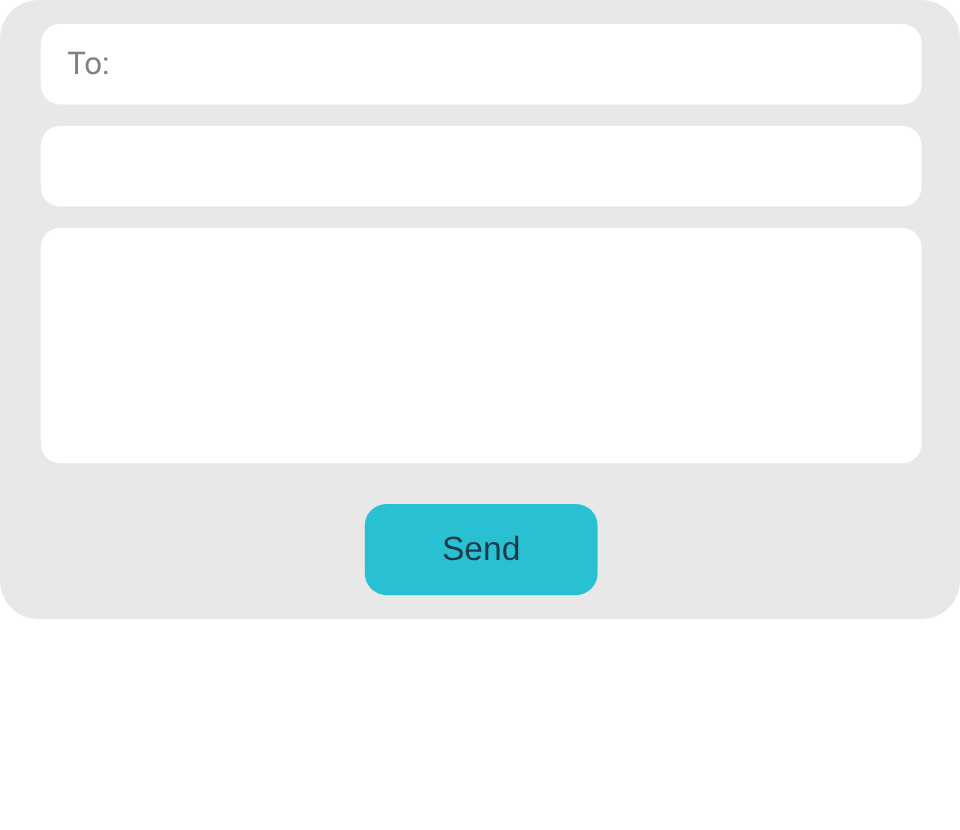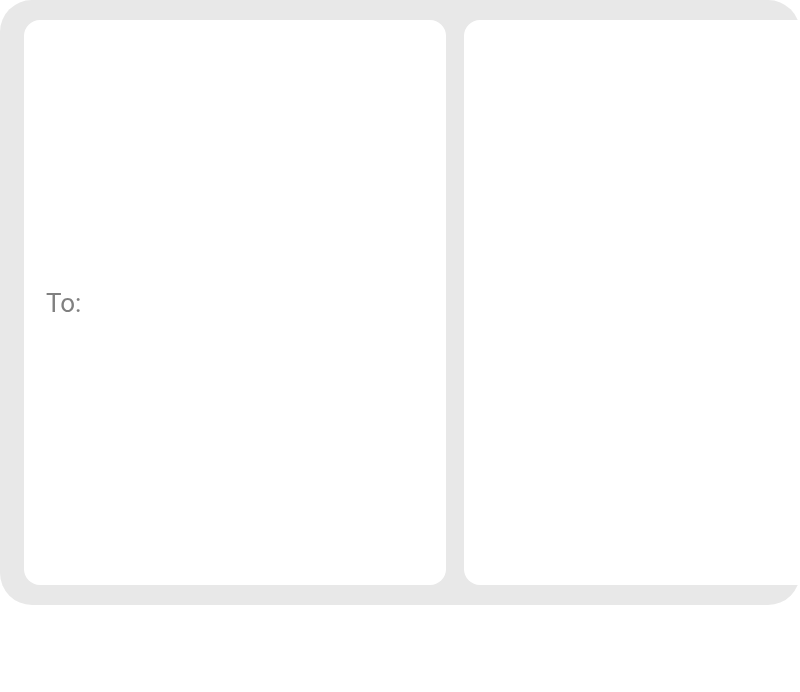--- a/index.html
+++ b/index.html
@@ -11,24 +11,24 @@
       font-family: -apple-system, BlinkMacSystemFont, 'Segoe UI', Roboto, Helvetica, Arial, sans-serif;
       background: #ffffff;
       width: 800px;
       height: 692px;
       overflow: hidden;
     }
     .compose-container {
       background: #e8e8e8;
       border-radius: 32px;
       width: 800px;
-      height: 605px;
-      padding: 20px 32px 20px 24px;
+      height: 516px;
+      padding: 20px 32px 20px 34px;
       display: flex;
-      flex-direction: row;
+      flex-direction: column;
       gap: 18px;
     }
     .field-row {
       background: #ffffff;
       border-radius: 16px;
       padding: 18px 22px;
       display: flex;
       align-items: center;
     }
     .field-label {
@@ -85,13 +85,16 @@
   <div class="field-row">
     <span class="field-label">To:</span>
     <input type="text" class="to-input" value="" style="">
   </div>
   <div class="field-row">
     <input type="text" class="subject-input" value="" style="">
   </div>
   <div class="body-field">
     <textarea class="body-textarea" style=""></textarea>
   </div>
+  <div class="button-row">
+    <button class="send-button">Send</button>
+  </div>
 </div>
 
 </body></html>

